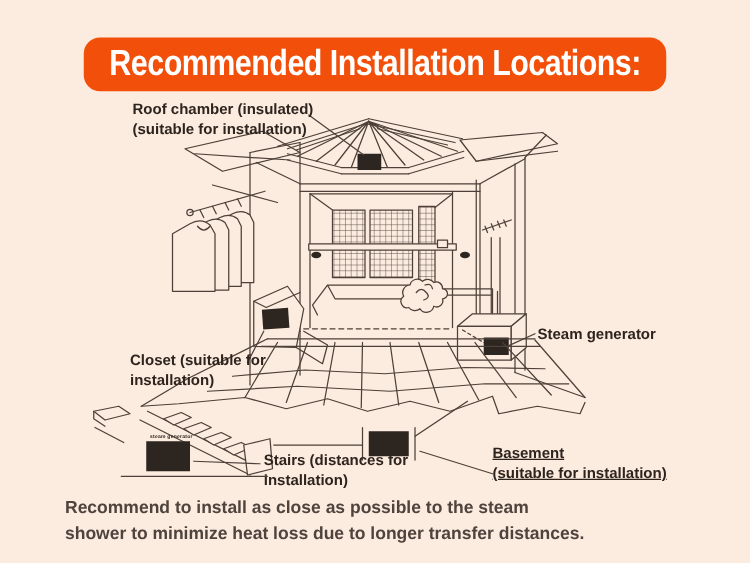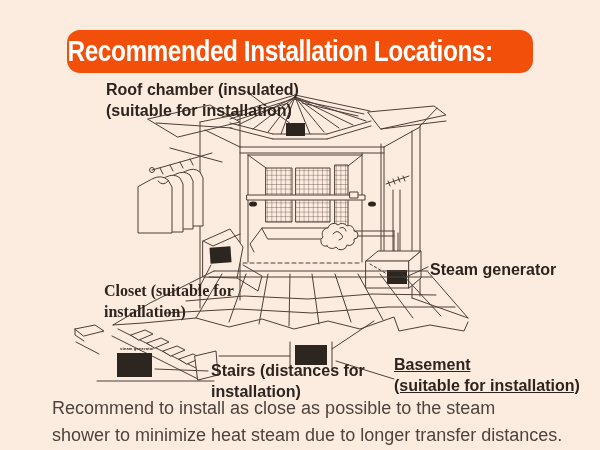--- a/index.html
+++ b/index.html
@@ -5,39 +5,39 @@
   html,body{margin:0;padding:0;}
   body{
     width:600px;height:450px;position:relative;overflow:hidden;
     background:#fcebdf;
     font-family:"Liberation Sans", sans-serif;
   }
   .stage{position:absolute;inset:0;width:600px;height:450px;}
   .banner{
     position:absolute;left:67px;top:30px;width:466px;height:43px;
     background:#f2500a;border-radius:13px;
-    display:flex;align-items:center;justify-content:flex-end;
+    display:flex;align-items:center;justify-content:center;
   }
   .banner-text{
     color:#ffffff;font-weight:700;font-size:29px;white-space:nowrap;
     transform:scaleX(0.84);transform-origin:center;
     letter-spacing:-0.5px;
   }
   .diagram-svg{position:absolute;left:0;top:0;width:600px;height:450px;}
   .lbl{
-    position:absolute;color:#2e241e;font-weight:700;font-size:16px;
+    position:absolute;color:#2e241e;font-weight:700;font-size:12px;
     line-height:1.3;white-space:nowrap;
   }
   .lbl-tiny{
     position:absolute;color:#2e241e;font-weight:700;font-size:4px;
     line-height:1;white-space:nowrap;letter-spacing:0.2px;
   }
   .footer{
     position:absolute;left:52px;top:395px;color:#4e443d;
-    font-size:18px;line-height:1.5;font-weight:400;
+    font-size:14px;line-height:1.5;font-weight:700;
   }
 </style>
 </head>
 <body>
 
 <div class="stage">
 
   <div class="banner">
     <div class="banner-text">Recommended Installation Locations:</div>
   </div>
@@ -195,21 +195,21 @@
         <path d="M394,379 L336,361"></path>
       </g>
     </g>
   </svg>
 
   <div class="lbl" style="left:106px;top:80px;">
     <div>Roof chamber (insulated)</div>
     <div>(suitable for installation)</div>
   </div>
 
-  <div class="lbl" style="left:104px;top:281px;font-family:Liberation Serif, serif;">
+  <div class="lbl" style="left:104px;top:281px;">
     <div>Closet (suitable for</div>
     <div>installation)</div>
   </div>
 
   <div class="lbl" style="left:430px;top:260px;">
     <div>Steam generator</div>
   </div>
 
   <div class="lbl" style="left:211px;top:361px;">
     <div>Stairs (distances for</div>
@@ -218,16 +218,16 @@
 
   <div class="lbl" style="left:394px;top:355px;text-decoration:underline;">
     <div>Basement</div>
     <div>(suitable for installation)</div>
   </div>
 
   <div class="lbl-tiny" style="left:120px;top:347px;">steam generator</div>
 
   <div class="footer">
     <div>Recommend to install as close as possible to the steam</div>
-    <div>shower to minimize heat steam due to longer transfer distances.</div>
+    <div>shower to minimize heat loss due to longer transfer distances.</div>
   </div>
 
 </div>
 
 </body></html>

